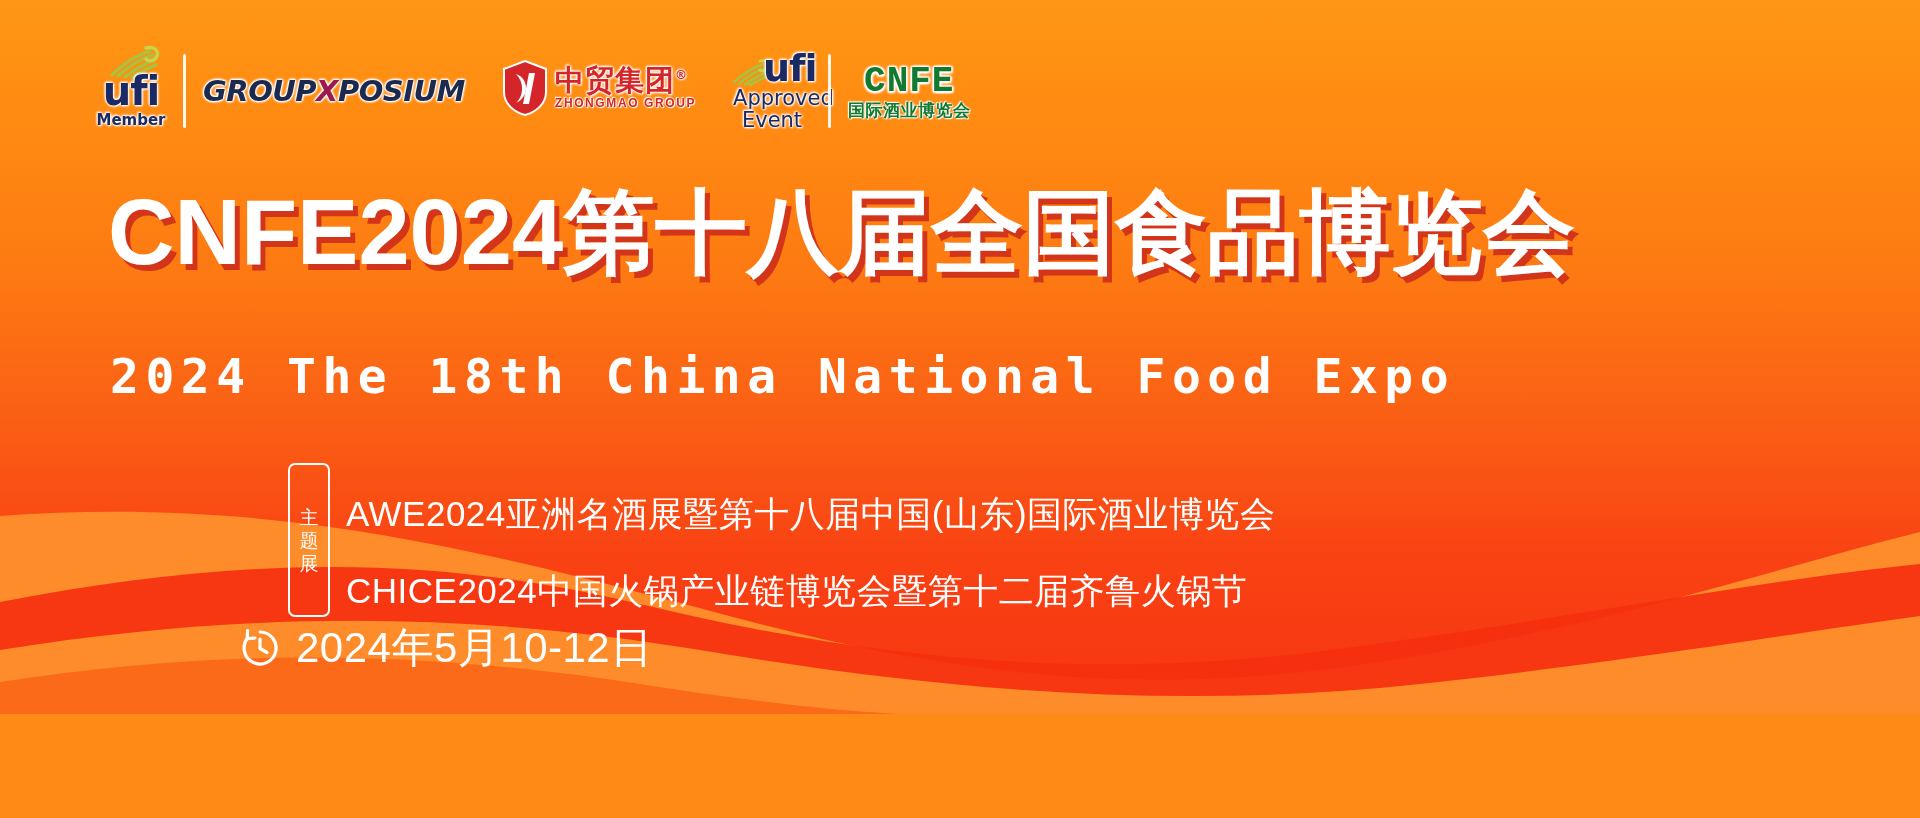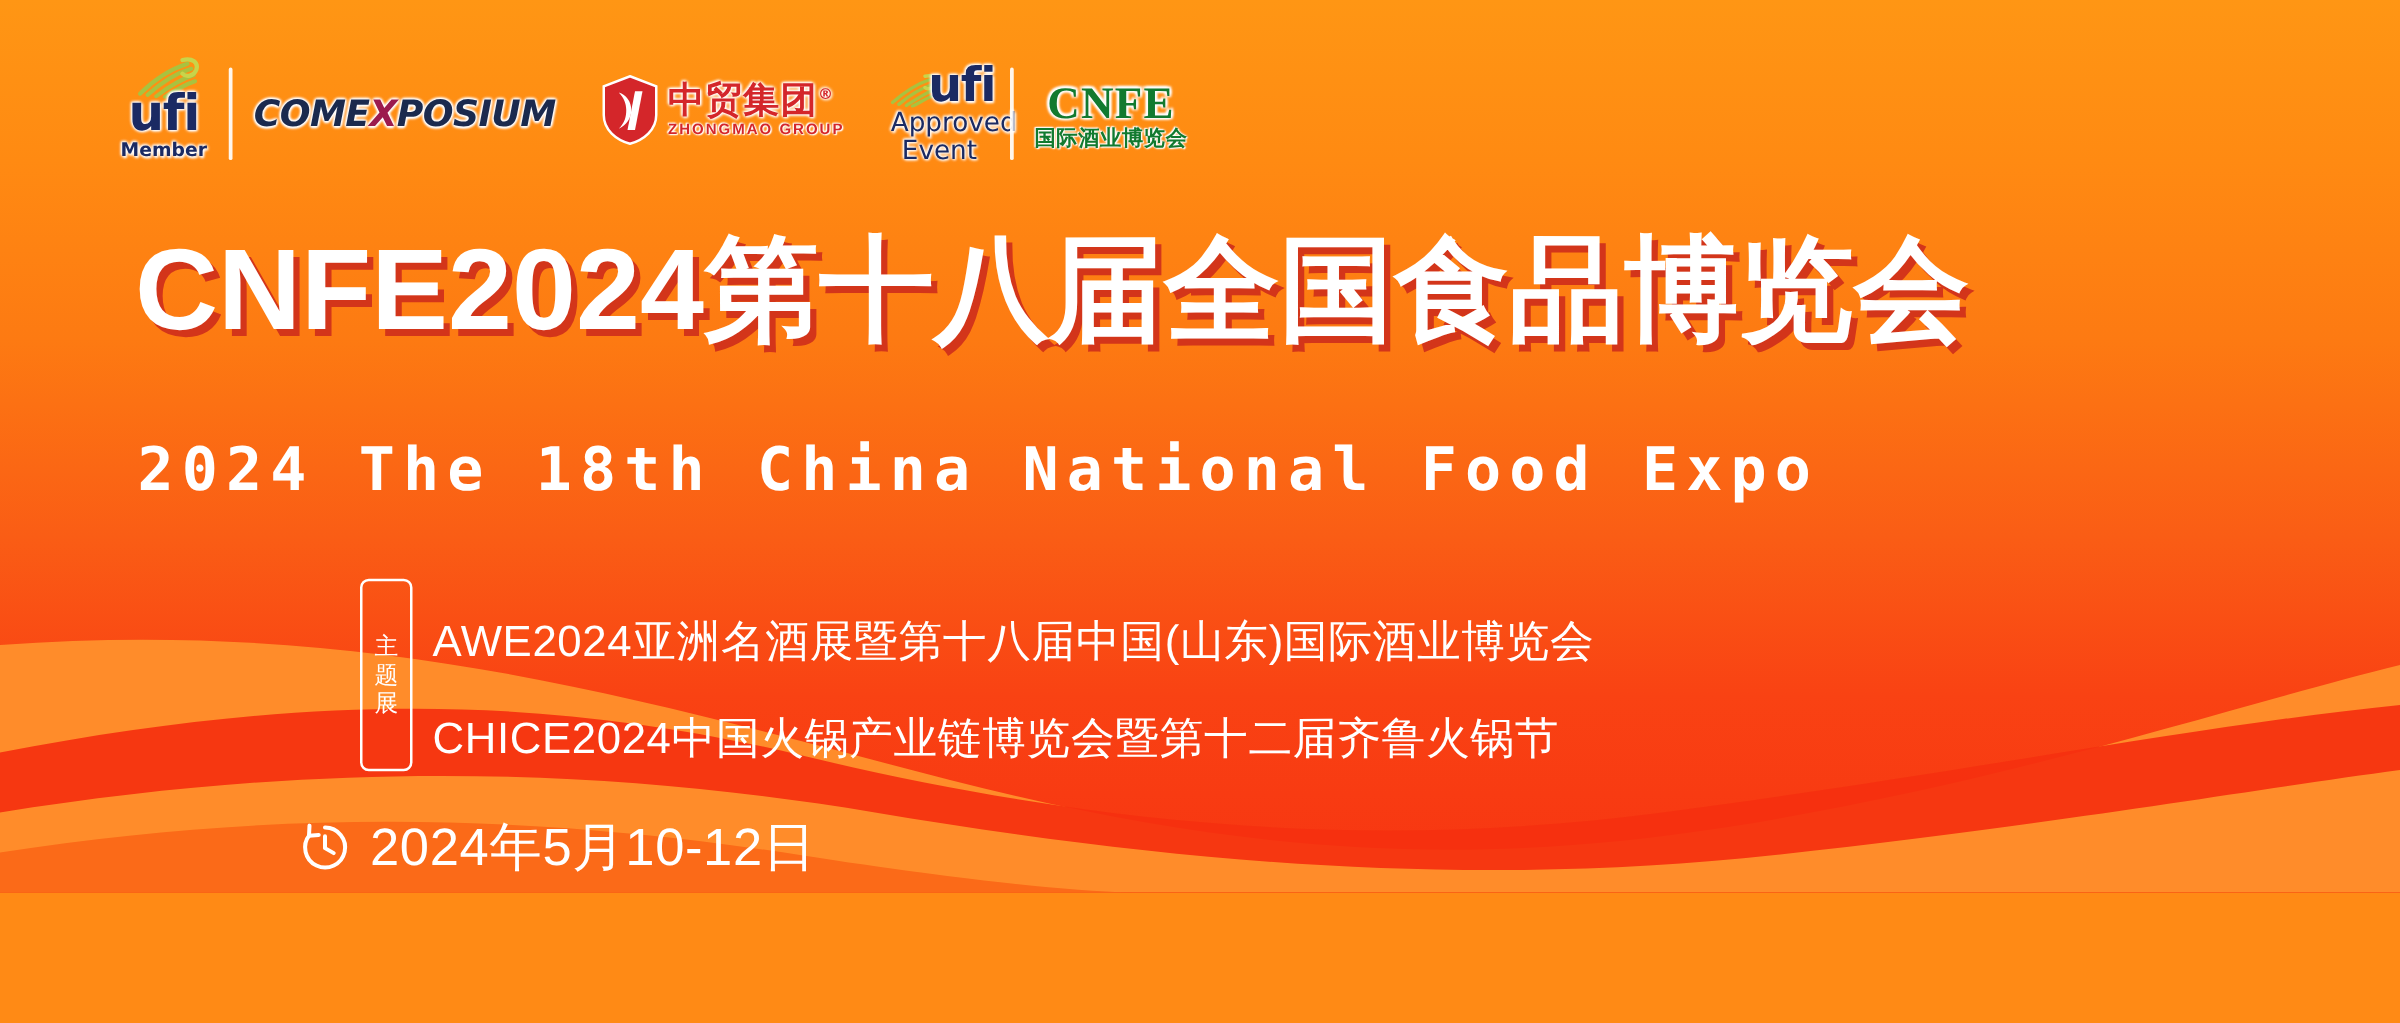--- a/index.html
+++ b/index.html
@@ -84,21 +84,21 @@
   .ufi-appr .e2{
     position:absolute;left:0;top:64px;width:78px;text-align:center;
     font-family:"DejaVu Sans",sans-serif;font-weight:400;font-size:21px;line-height:23px;
     color:#1b2a63;
     text-shadow:0 0 3px #fff,0 0 3px #fff,1px 1px 2px #fff,-1px -1px 2px #fff;
   }
 
   
   .cnfe{display:flex;flex-direction:column;align-items:center;justify-content:center;height:70px;}
   .cnfe-en{
-    font-family:Liberation Serif, serif;font-weight:700;font-size:36px;line-height:38px;
+    font-family:Liberation Mono, monospace;font-weight:700;font-size:36px;line-height:38px;
     color:#127a2f;letter-spacing:1px;
     text-shadow:0 0 3px #fff,0 0 3px #fff,1.5px 1.5px 2px #fff,-1.5px -1.5px 2px #fff,1.5px -1.5px 2px #fff,-1.5px 1.5px 2px #fff;
   }
   .cnfe-cn{
     font-weight:700;font-size:17px;line-height:19px;color:#127a2f;letter-spacing:0.5px;
     text-shadow:0 0 2px #fff,0 0 2px #fff,1px 1px 1px #fff,-1px -1px 1px #fff;
   }
 
   
   .title-main{
@@ -127,21 +127,21 @@
   .theme-badge span{
     font-size:19px;line-height:23px;color:#ffffff;font-weight:400;
   }
   .theme-lines{display:flex;flex-direction:column;justify-content:center;}
   .theme-line{
     font-size:35px;line-height:52px;color:#ffffff;white-space:nowrap;
     letter-spacing:0.5px;font-weight:400;margin-top:25px;
   }
 
   
-  .info-row{position:absolute;left:238px;top:652px;display:flex;align-items:flex-end;white-space:nowrap;flex-direction:column;}
+  .info-row{position:absolute;left:238px;top:622px;display:flex;align-items:flex-end;white-space:nowrap;flex-direction:column;}
   .info-item{display:flex;align-items:center;}
   .info-item + .info-item{margin-left:112px;}
   .info-icon{margin-right:14px;display:flex;align-items:center;}
   .info-text{
     font-size:42px;line-height:52px;color:#ffffff;font-weight:500;letter-spacing:0.5px;
   }
 </style>
 </head>
 <body>
 
@@ -168,21 +168,21 @@
         </g>
         <path d="M38,3 C46,1 51,5 49,11 C47,16 41,17 38,14" fill="none" stroke="#c8d44a" stroke-width="3.4" stroke-linecap="round"></path>
       </svg>
       <div class="ufi-word">ufi</div>
       <div class="ufi-sub">Member</div>
     </div>
 
     <div class="logo-sep"></div>
 
     <div class="comex">
-      <span class="comex-txt">COME</span>
+      <span class="comex-txt">GROUP</span>
         <span class="comex-txt comex-x">X</span>
         <span class="comex-txt">POSIUM</span>
     </div>
 
     <div class="logo-sep" style="opacity:0;"></div>
 
     <div class="zhongmao">
       <svg class="zm-mark" viewBox="0 0 46 56">
         <path d="M23,1 L44,9 L44,32 C44,44 34,52 23,55 C12,52 2,44 2,32 L2,9 Z" fill="#d4262a" stroke="#ffffff" stroke-width="2"></path>
         <path d="M14,14 C20,16 24,21 24,28 C24,35 20,40 14,43 C19,38 20,33 20,28 C20,23 18,18 14,14 Z" fill="#ffffff"></path>

